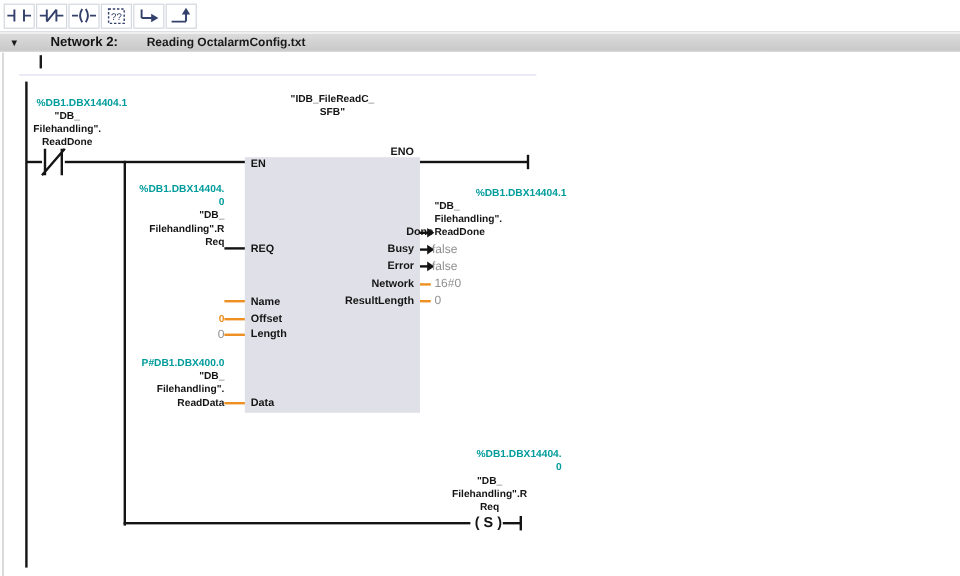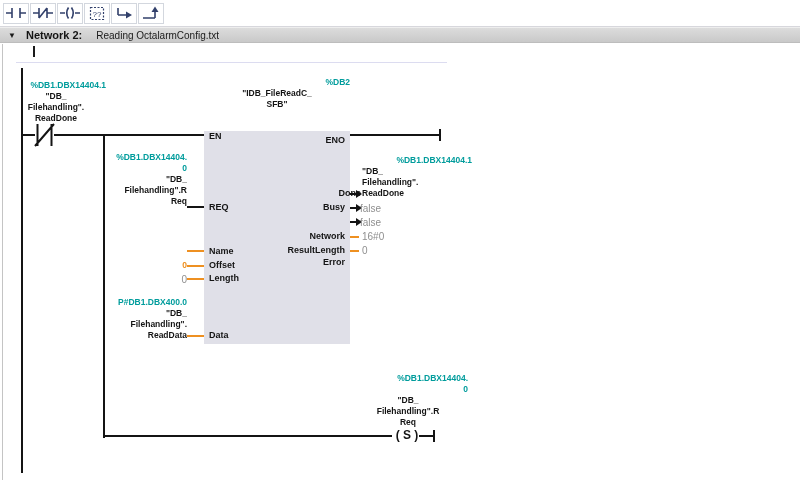--- a/index.html
+++ b/index.html
@@ -20,22 +20,22 @@
   }
   .tbtn svg { display:block; }
   
   .net-header {
     position:absolute; left:0; top:27px; width:800px; height:16px;
     background:linear-gradient(#dcdcdc,#c9c9c9);
     border-top:1px solid #eee; border-bottom:1px solid #bdbdbd;
     display:flex; align-items:center;
   }
   .net-collapse { font-size:8px; color:#1a1a1a; margin-left:8px; width:14px; }
-  .net-label { font-size:11px; font-weight:bold; margin-left:4px;text-align:right; }
-  .net-title { font-size:10px; margin-left:14px; color:#1a1a1a; }
+  .net-label { font-size:11px; font-weight:bold; margin-left:20px;text-align:right; }
+  .net-title { font-size:10px; margin-left:24px; color:#1a1a1a;font-weight:bold; }
   .left-edge { position:absolute; left:2px; top:44px; width:1px; height:436px; background:#c4c4c4; }
   .comment-cursor { position:absolute; left:33px; top:46px; width:2px; height:11px; background:#1a1a1a; }
   .lavender-rule { position:absolute; left:16px; top:62px; width:431px; height:1px; background:#dcdcf0; }
   
   .wire-h { position:absolute; height:2px; background:#141414; }
   .wire-v { position:absolute; width:2px; background:#141414; }
   .wire-h.orange { background:#ee9021; }
   .arrow-r {
     position:absolute; width:0; height:0;
     border-left:6px solid #141414; border-top:4px solid transparent; border-bottom:4px solid transparent;
@@ -154,36 +154,35 @@
     <path d="M3.5,1 V23 M17.5,1 V23 M1,23 L20,1" stroke="#141414" stroke-width="2" fill="none"></path>
   </svg>
   <div class="op c" style="left:6px; top:80px; width:100px;">
     <div class="addr">%DB1.DBX14404.1</div>
     <div>"DB_</div>
     <div>Filehandling".</div>
     <div>ReadDone</div>
   </div>
 
   <div class="op c" style="left:204px; top:77px; width:146px;">
-    <div class="addr">%DB2</div>
     <div>"IDB_FileReadC_</div>
     <div>SFB"</div>
   </div>
   <div class="fb-body"></div>
 
   <div class="plbl" style="left:209px; top:130px;">EN</div>
-  <div class="plbl r" style="left:300px; top:134px; width:45px;">ENO</div>
+  <div class="plbl r" style="left:300px; top:120px; width:45px;">ENO</div>
   <div class="plbl" style="left:209px; top:201px;">REQ</div>
   <div class="plbl" style="left:209px; top:245px;">Name</div>
   <div class="plbl" style="left:209px; top:259px;">Offset</div>
   <div class="plbl" style="left:209px; top:272px;">Length</div>
   <div class="plbl" style="left:209px; top:329px;">Data</div>
   <div class="plbl r" style="left:276px; top:187px; width:85px;">Done</div>
   <div class="plbl r" style="left:260px; top:201px; width:85px;">Busy</div>
-  <div class="plbl r" style="left:260px; top:215px; width:85px;margin-top:41px;">Error</div>
+  <div class="plbl r" style="left:260px; top:215px; width:85px;">Error</div>
   <div class="plbl r" style="left:260px; top:230px; width:85px;">Network</div>
   <div class="plbl r" style="left:250px; top:244px; width:95px;">ResultLength</div>
 
   <div class="op r" style="left:60px; top:152px; width:127px;">
     <div class="addr">%DB1.DBX14404.</div>
     <div class="addr">0</div>
     <div>"DB_</div>
     <div>Filehandling".R</div>
     <div>Req</div>
   </div>

